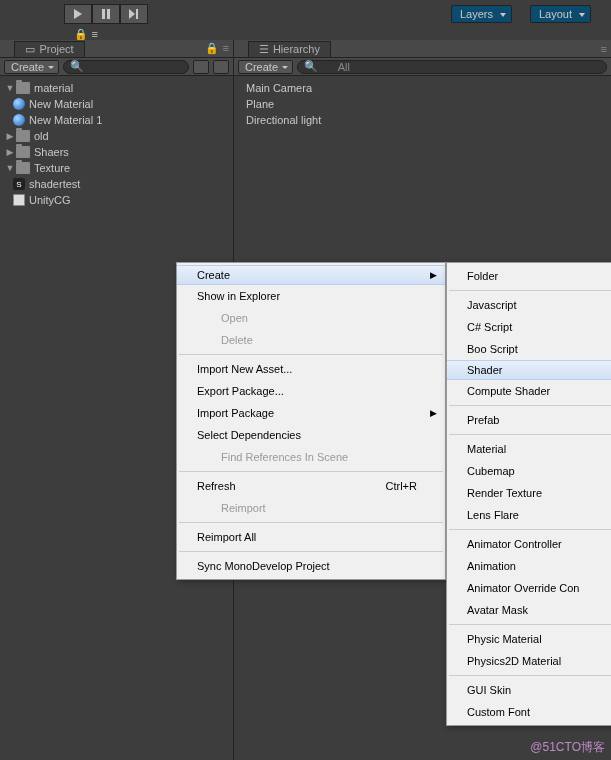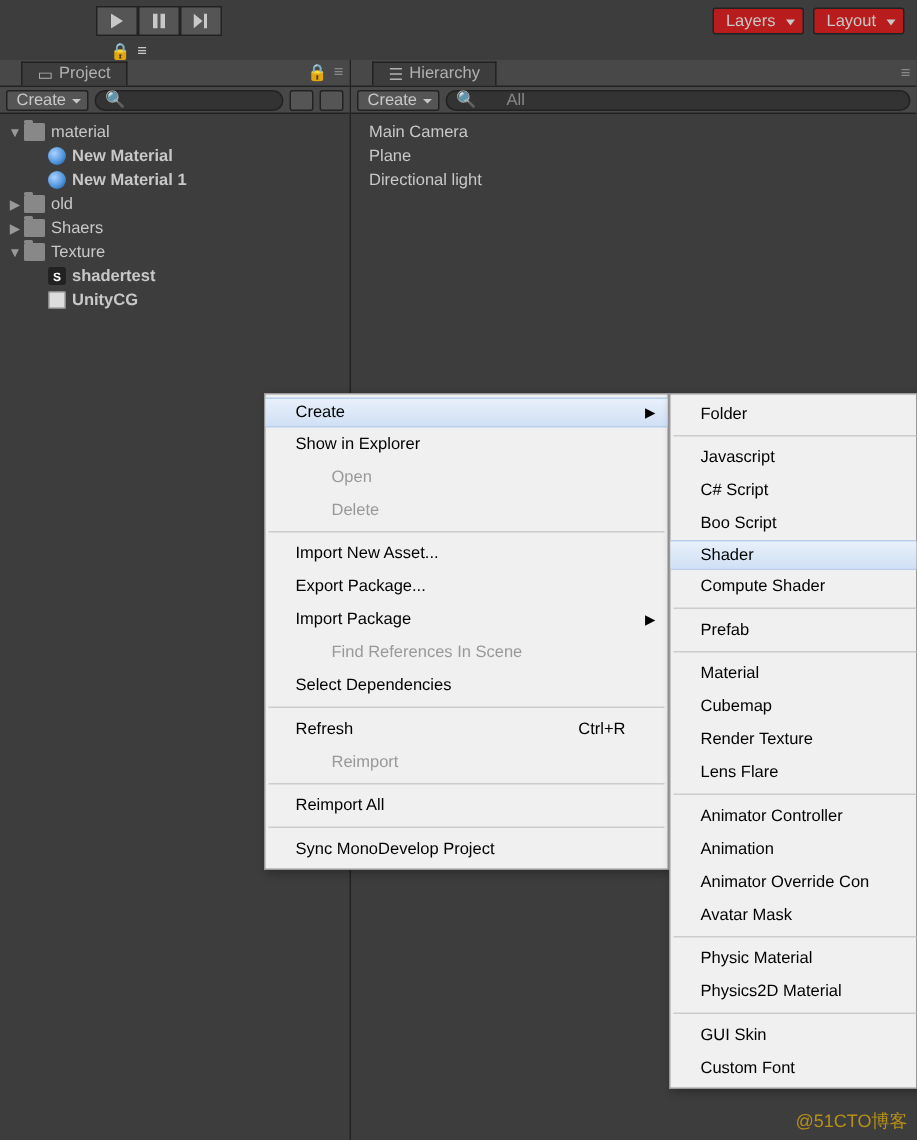--- a/index.html
+++ b/index.html
@@ -3,21 +3,21 @@
 <meta charset="utf-8">
 <style>
 * { margin: 0; padding: 0; box-sizing: border-box; font-family: "Lucida Grande", Arial, sans-serif; font-size: 11px; }
 body { background: #3d3d3d; width: 611px; height: 760px; overflow: hidden; position: relative; color: #c8c8c8; }
 
 .toolbar { height: 28px; background: #3d3d3d; display: flex; align-items: center; padding: 0 4px; gap: 2px; }
 .play-controls { display: flex; gap: 0; margin-left: 60px; }
 .play-btn { width: 28px; height: 20px; background: #555; border: 1px solid #222; display: flex; align-items: center; justify-content: center; cursor: pointer; }
 .play-btn svg { fill: #c8c8c8; }
 .toolbar-spacer { flex: 1; }
-.toolbar-dropdown { height: 18px; background: #b91c1c; border: 1px solid #222; border-radius: 2px; padding: 0 18px 0 8px; color: #c8c8c8; display: flex; align-items: center; position: relative; min-width: 60px; cursor: pointer; margin-right: 4px; }
+.toolbar-dropdown { height: 18px; background: #0c4a6e; border: 1px solid #222; border-radius: 2px; padding: 0 18px 0 8px; color: #c8c8c8; display: flex; align-items: center; position: relative; min-width: 60px; cursor: pointer; margin-right: 16px; }
 .toolbar-dropdown::after { content: ""; position: absolute; right: 5px; top: 7px; border-left: 3px solid transparent; border-right: 3px solid transparent; border-top: 4px solid #c8c8c8; }
 
 .panel-row { display: flex; height: 12px; background: #3d3d3d; }
 .panel-decor { width: 104px; display: flex; justify-content: flex-end; align-items: center; padding-right: 6px; gap: 4px; }
 
 .main-area { display: flex; height: calc(100% - 40px); }
 .project-panel { width: 234px; background: #3d3d3d; border-right: 1px solid #222; display: flex; flex-direction: column; }
 .hierarchy-panel { flex: 1; background: #3d3d3d; display: flex; flex-direction: column; }
 
 .panel-tab { height: 18px; background: #484848; border-bottom: 1px solid #222; display: flex; align-items: center; padding-left: 14px; }
@@ -33,36 +33,36 @@
 .arrow { width: 12px; text-align: center; font-size: 9px; color: #999; }
 .arrow.open::before { content: "▼"; }
 .arrow.closed::before { content: "▶"; }
 .arrow.none::before { content: ""; }
 .folder-icon { width: 14px; height: 12px; margin-right: 4px; background: #888; border-radius: 1px; position: relative; }
 .folder-icon::before { content: ""; position: absolute; top: -2px; left: 0; width: 6px; height: 2px; background: #888; border-radius: 1px 1px 0 0; }
 .mat-icon { width: 12px; height: 12px; margin-right: 4px; border-radius: 50%; background: radial-gradient(circle at 35% 35%, #aad4ff, #4a90d9 60%, #1a4a7a); }
 .shader-icon { width: 12px; height: 12px; margin-right: 4px; background: #222; border-radius: 2px; display: flex; align-items: center; justify-content: center; color: #fff; font-size: 8px; }
 .cs-icon { width: 12px; height: 12px; margin-right: 4px; background: #ddd; border: 1px solid #888; border-radius: 1px; }
 .indent-1 { padding-left: 4px; }
-.indent-2 { padding-left: 20px; font-weight: bold; }
+.indent-2 { padding-left: 1px; }
 
 .hierarchy-list { padding: 4px 8px; }
 .h-item { height: 16px; color: #c8c8c8; cursor: pointer; padding-left: 4px; display: flex; align-items: center; }
 
 .context-menu { position: absolute; background: #f0f0f0; border: 1px solid #999; box-shadow: 2px 2px 6px rgba(0,0,0,0.3); color: #000; padding: 2px 0; }
 .ctx-item { height: 22px; padding: 0 28px 0 20px; display: flex; align-items: center; font-size: 12px; cursor: pointer; white-space: nowrap; position: relative; }
 .ctx-item.highlighted { background: linear-gradient(#e8f0fa, #d0e0f5); border-top: 1px solid #b8d0ee; border-bottom: 1px solid #b8d0ee; height: 20px; }
 .ctx-item.disabled { color: #999; padding-left: 44px; }
 .ctx-item.has-sub::after { content: "▶"; position: absolute; right: 8px; font-size: 9px; }
 .ctx-sep { height: 1px; background: #ccc; margin: 3px 2px; }
 
 .menu1 { left: 176px; top: 262px; width: 270px; }
 .menu2 { left: 446px; top: 262px; width: 195px; }
 
-.watermark { position: absolute; right: 6px; bottom: 4px; color: #eab308; font-size: 12px; opacity: 0.7; }
+.watermark { position: absolute; right: 6px; bottom: 4px; color: #f0abfc; font-size: 12px; opacity: 0.7; }
 .mini-icons { color:#888; font-size:9px; display:flex; gap:4px; margin-left:auto; padding-right:4px;}
 </style>
 </head>
 <body>
 
 <div class="toolbar">
   <div class="play-controls">
     <div class="play-btn">
         <svg width="10" height="10" viewBox="0 0 10 10">
           <path d="M1 0 L9 5 L1 10 Z"></path>
@@ -202,25 +202,25 @@
     <div class="ctx-sep"></div>
     <div class="ctx-item">
       <span>Import New Asset...</span>
     </div>
     <div class="ctx-item">
       <span>Export Package...</span>
     </div>
     <div class="ctx-item has-sub">
       <span>Import Package</span>
     </div>
+    <div class="ctx-item">
+      <span>Select Dependencies</span>
+    </div>
     <div class="ctx-item disabled">
       <span>Find References In Scene</span>
-    </div>
-    <div class="ctx-item">
-      <span>Select Dependencies</span>
     </div>
     <div class="ctx-sep"></div>
     <div class="ctx-item" style="display: flex; justify-content: flex-end;">
       <span>Refresh</span>
       <span style="margin-left: auto;">Ctrl+R</span>
     </div>
     <div class="ctx-item disabled">
       <span>Reimport</span>
     </div>
     <div class="ctx-sep"></div>

